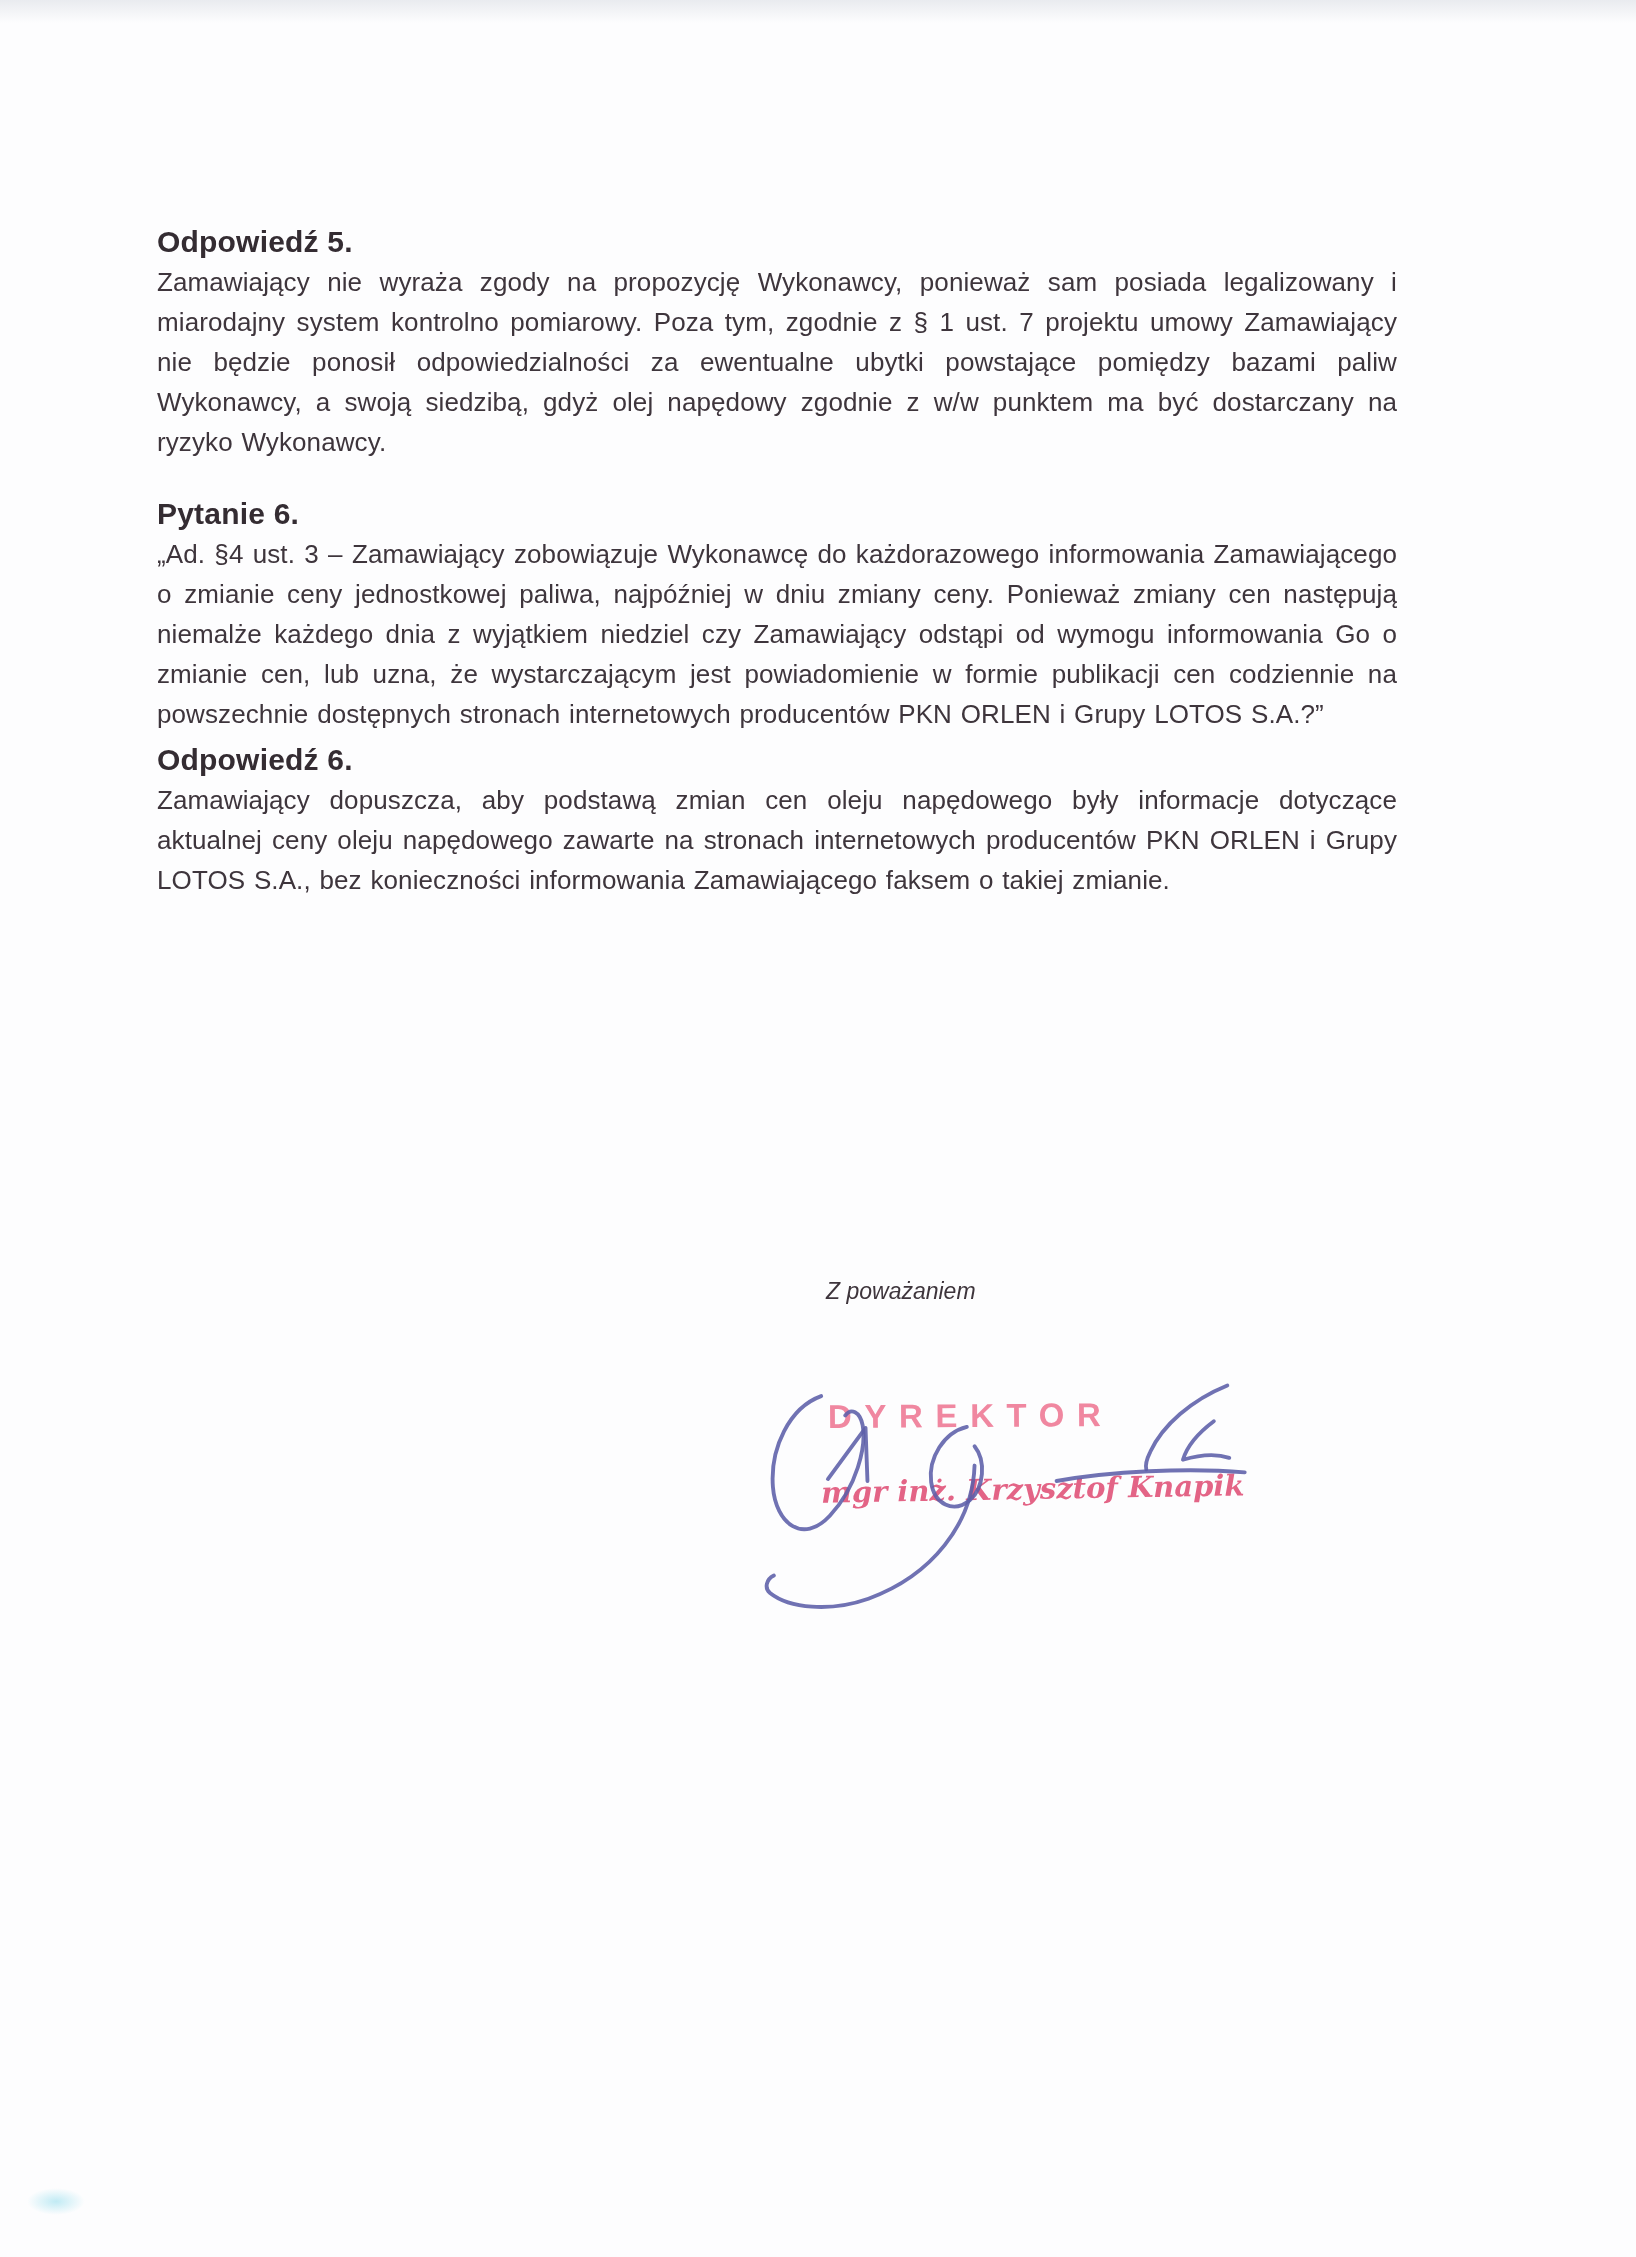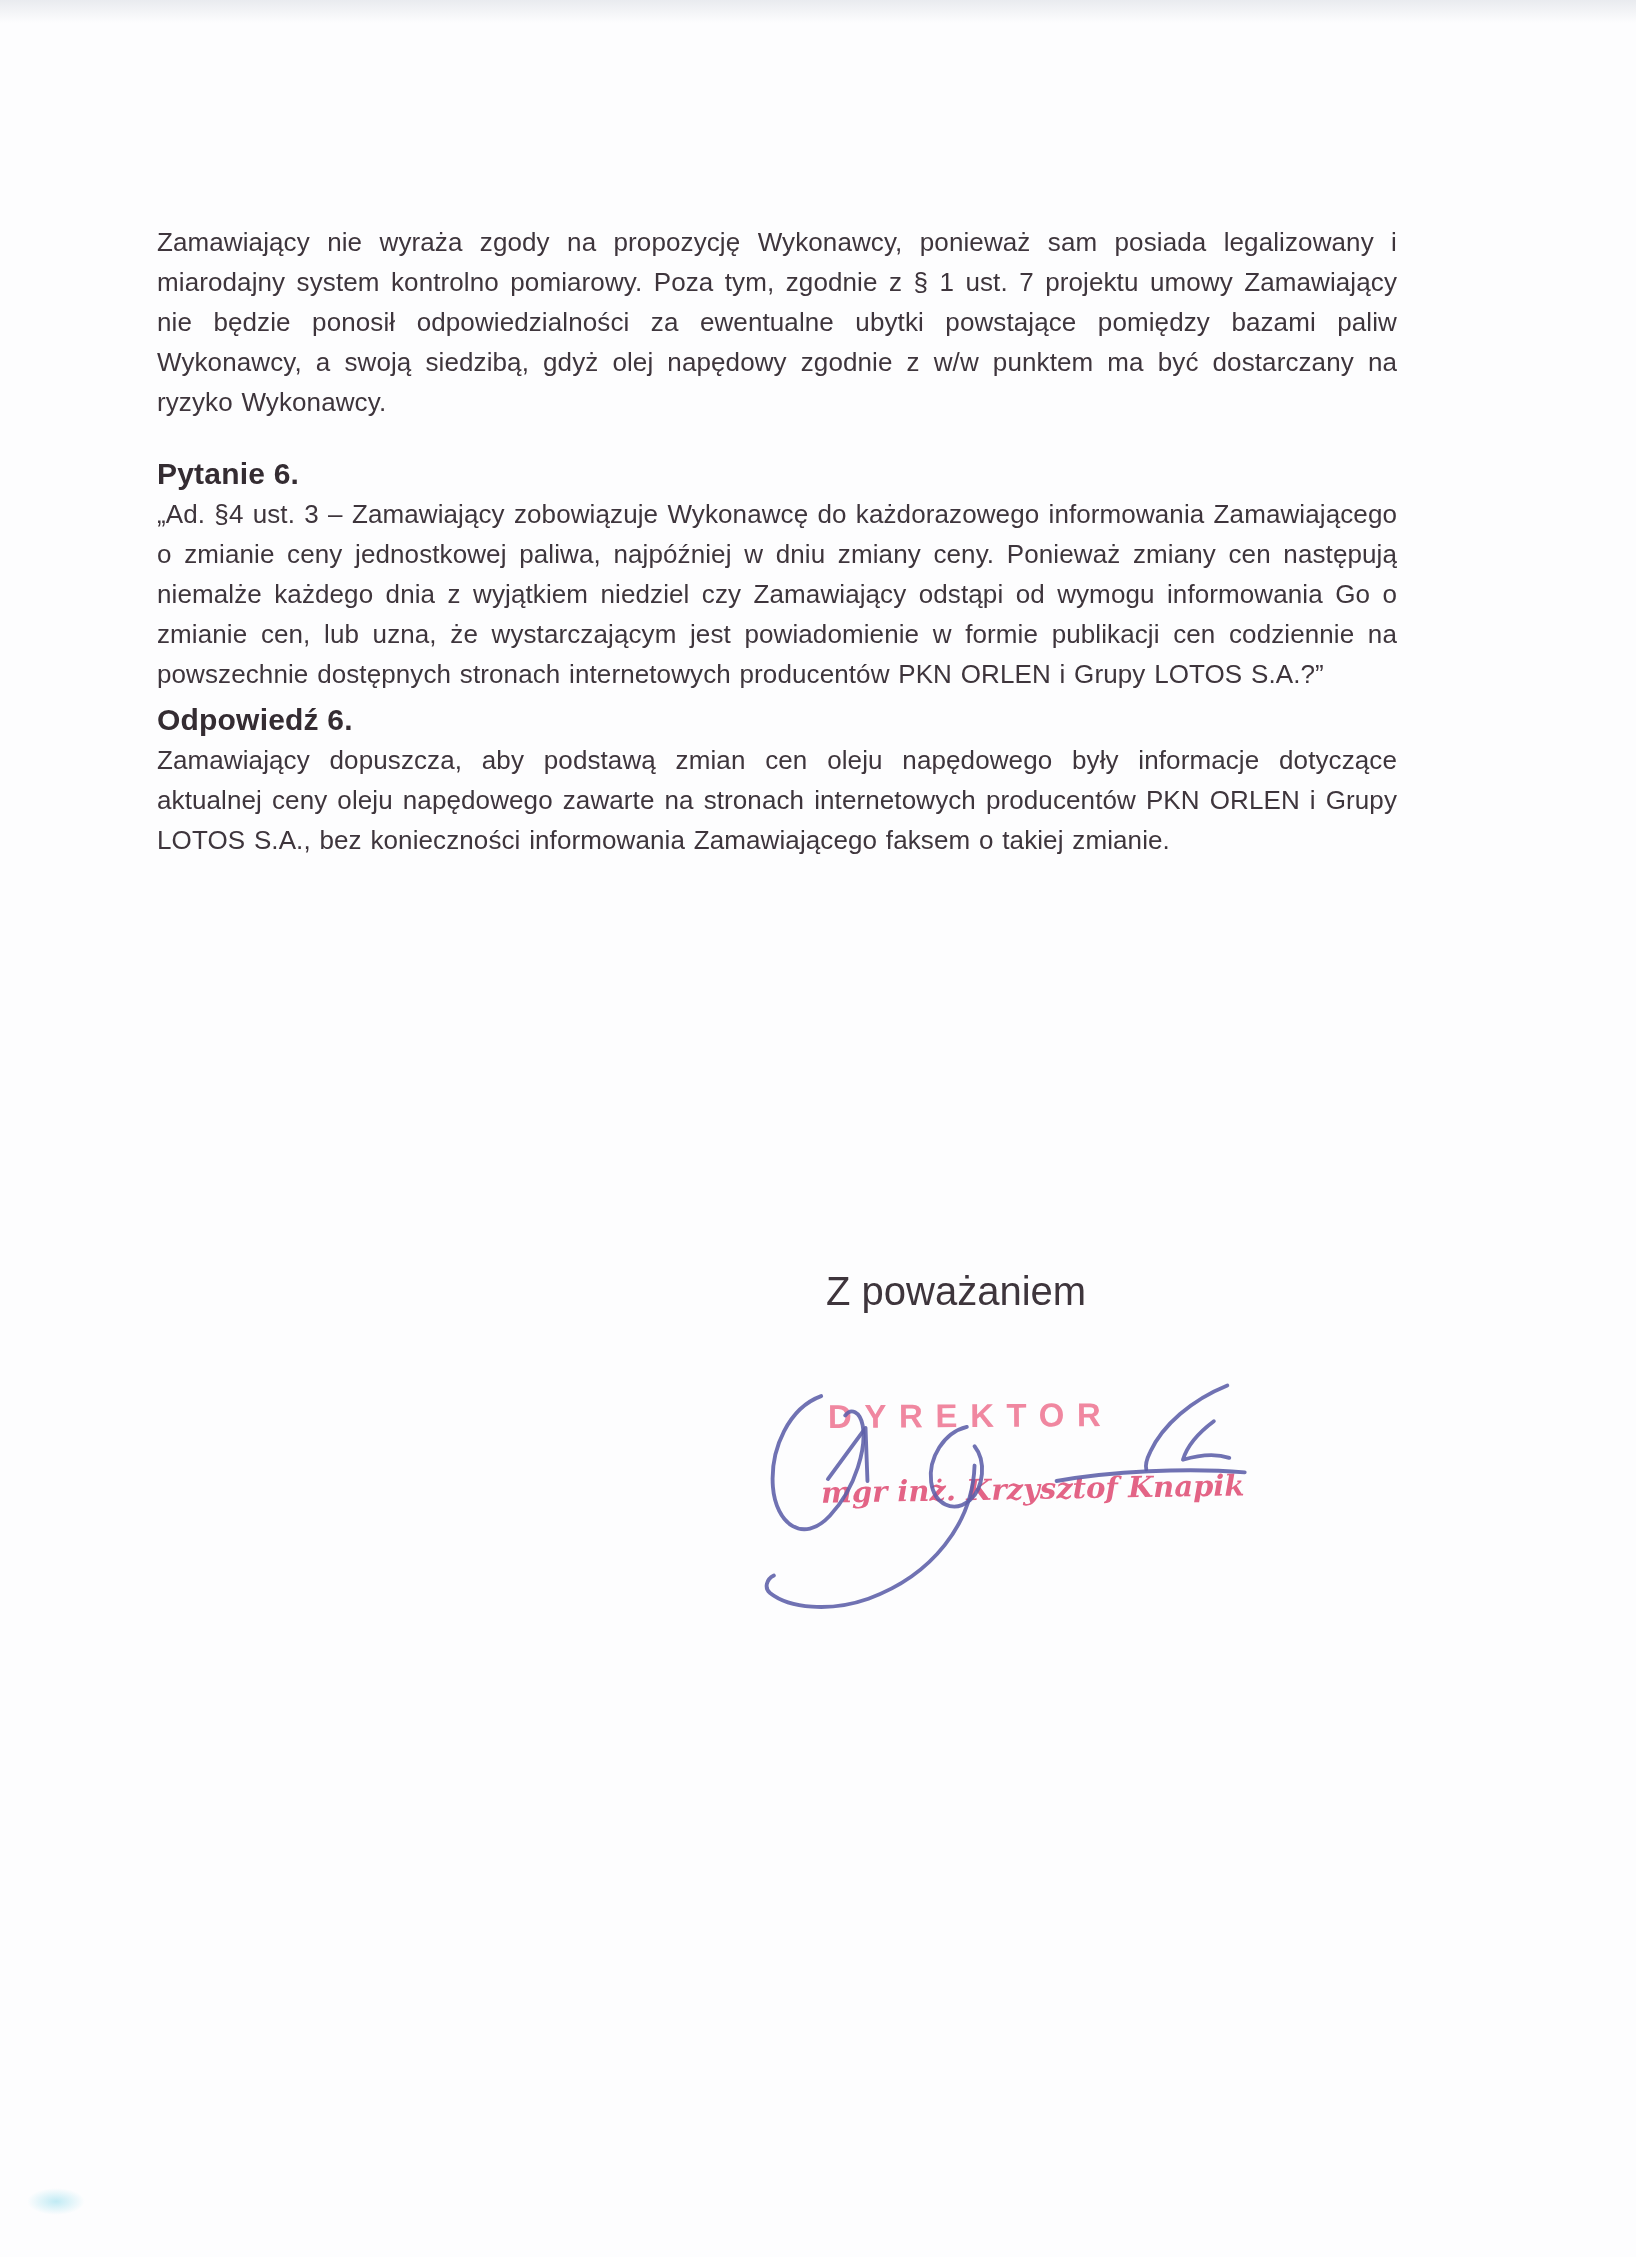--- a/index.html
+++ b/index.html
@@ -50,22 +50,23 @@
     font-size:26px;line-height:40px;margin:0;
     text-align:justify;
     word-spacing:1.4px;
     letter-spacing:0.1px;
   }
   .section-q6{margin-top:32px;}
   .section-a6{margin-top:5.8px;}
   .closing{
     position:absolute;
     left:826px;top:1271px;
-    font-size:40px;line-height:40px;
+    font-size:23px;line-height:40px;
     color:var(--text-color);
+    font-style:italic;
   }
   .sig-block{position:absolute;left:0;top:0;width:1637px;height:2257px;pointer-events:none;border-radius:22px;}
   .stamp-title{
     position:absolute;left:828px;top:1398px;
     font-size:33px;line-height:35px;
     letter-spacing:12.6px;
     font-weight:600;
     color:var(--stamp-pink);
     opacity:.92;
     transform:rotate(-.4deg);
@@ -94,20 +95,21 @@
 </style>
 </head>
 <body>
 
 <div class="page">
   <div class="top-shade"></div>
 
   <div class="content">
 
     <div class="section section-a5">
+      <h2>Odpowiedź 5.</h2>
       <p>Zamawiający nie wyraża zgody na propozycję Wykonawcy, ponieważ sam posiada legalizowany i miarodajny system kontrolno pomiarowy. Poza tym, zgodnie z § 1 ust. 7 projektu umowy Zamawiający nie będzie ponosił odpowiedzialności za ewentualne ubytki powstające pomiędzy bazami paliw Wykonawcy, a swoją siedzibą, gdyż olej napędowy zgodnie z w/w punktem ma być dostarczany na ryzyko Wykonawcy.</p>
     </div>
 
     <div class="section section-q6">
       <h2>Pytanie 6.</h2>
       <p>„Ad. §4 ust. 3 – Zamawiający zobowiązuje Wykonawcę do każdorazowego informowania Zamawiającego o zmianie ceny jednostkowej paliwa, najpóźniej w dniu zmiany ceny. Ponieważ zmiany cen następują niemalże każdego dnia z wyjątkiem niedziel czy Zamawiający odstąpi od wymogu informowania Go o zmianie cen, lub uzna, że wystarczającym jest powiadomienie w formie publikacji cen codziennie na powszechnie dostępnych stronach internetowych producentów PKN ORLEN i Grupy LOTOS S.A.?”</p>
     </div>
 
     <div class="section section-a6">
       <h2>Odpowiedź 6.</h2>

